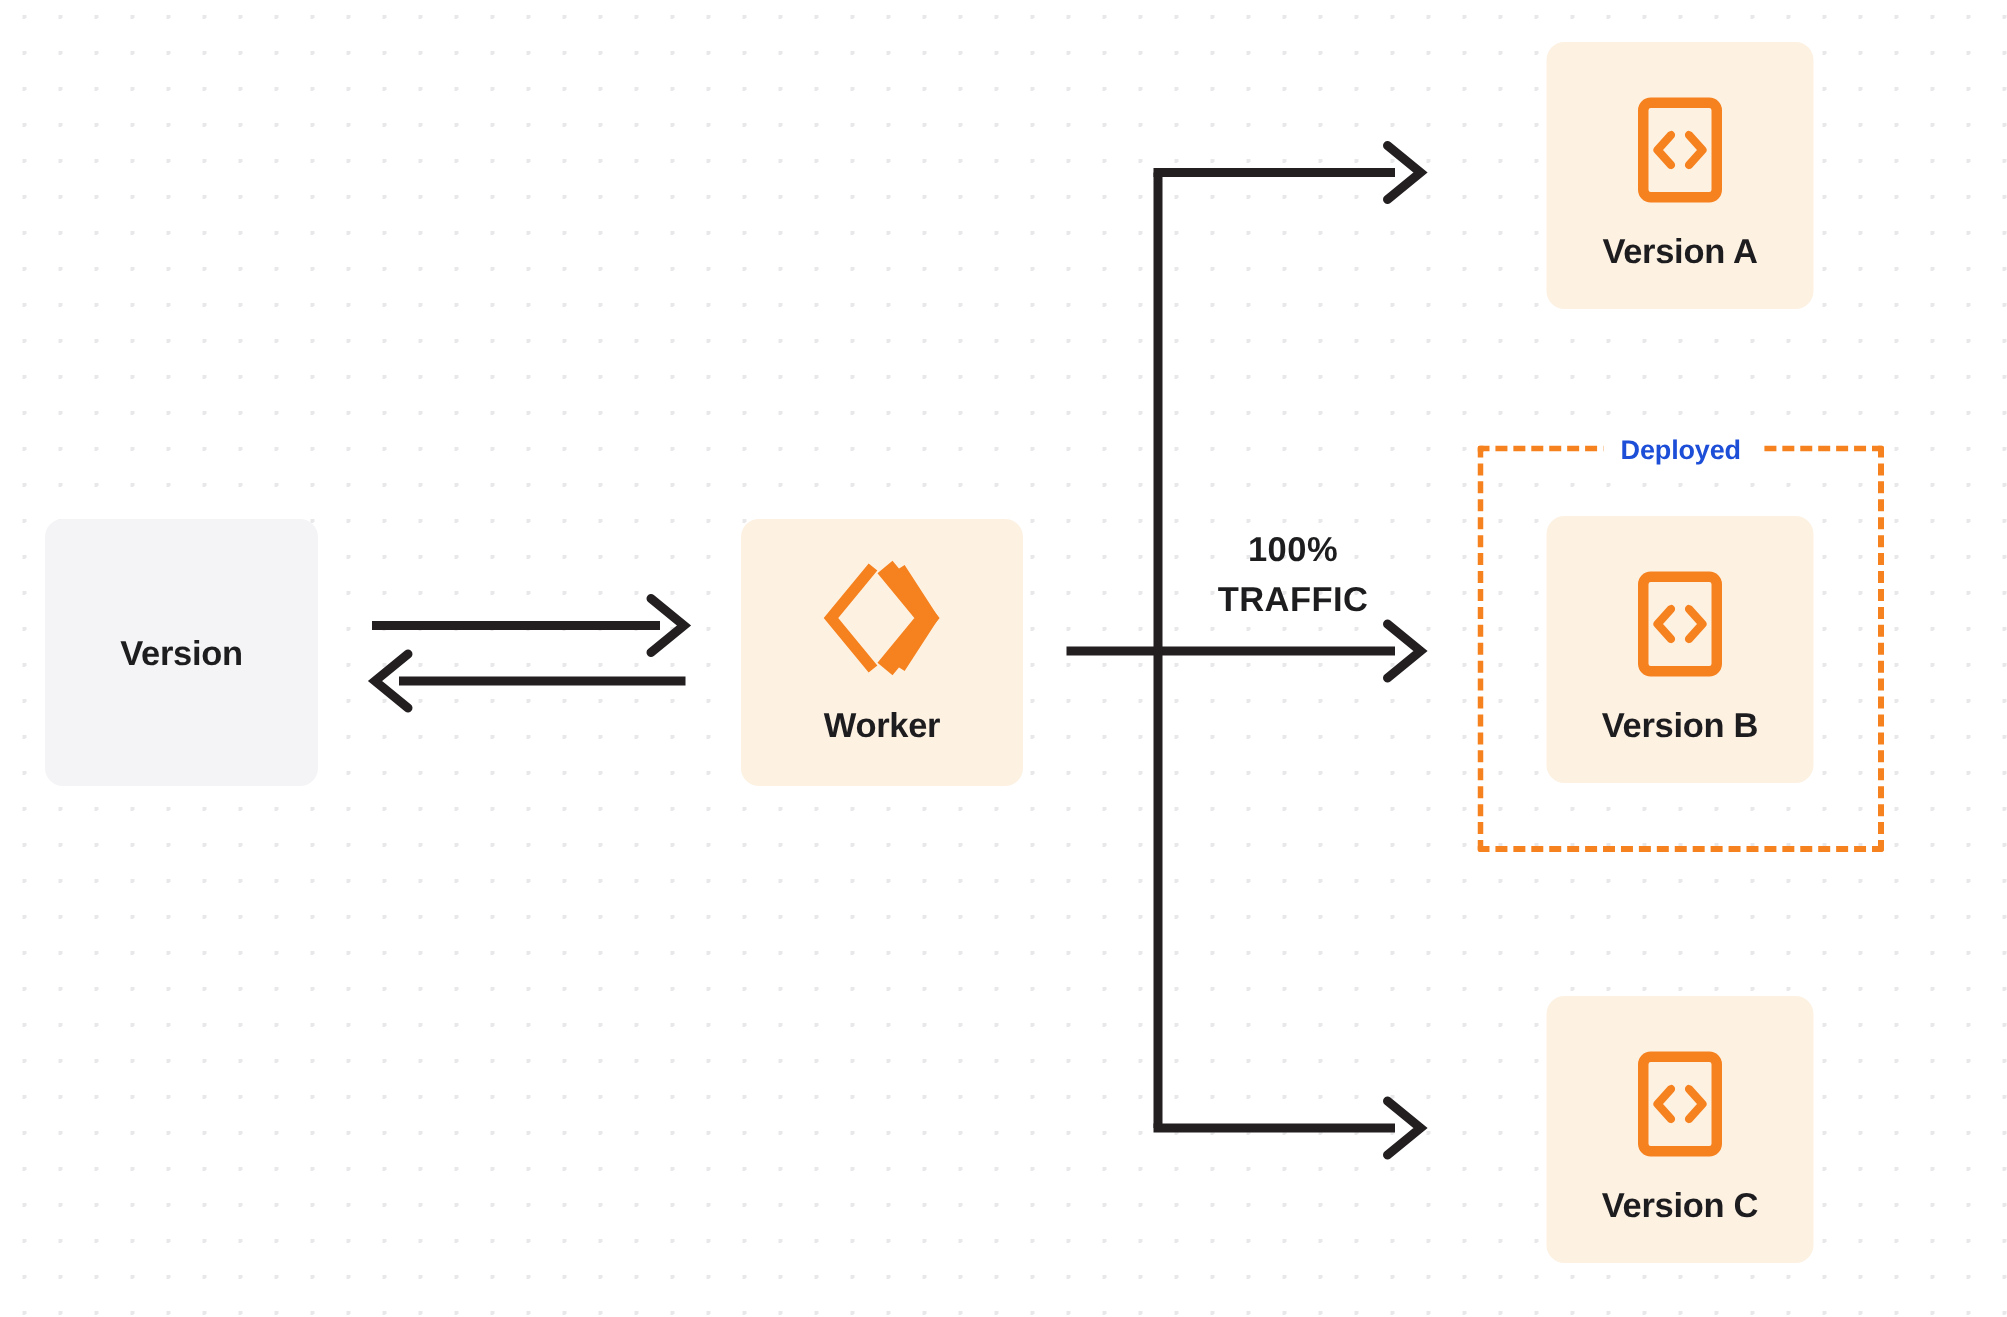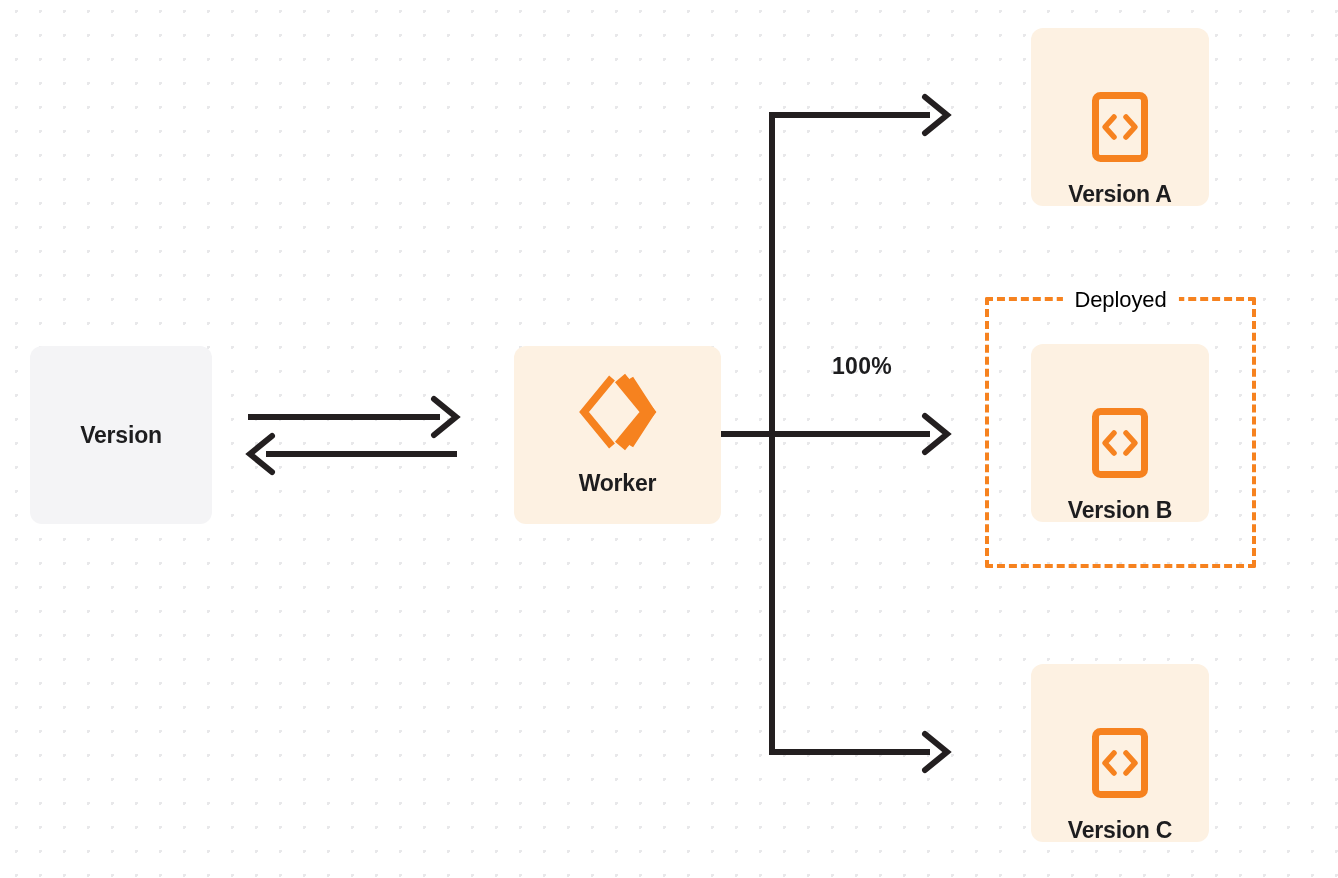--- a/index.html
+++ b/index.html
@@ -46,38 +46,38 @@
   .client-box {
     left: 30px;
     top: 346px;
     width: 182px;
     height: 178px;
     background: #f4f4f6;
   }
 
   
   .worker-box {
-    left: 514px;
+    left: 494px;
     top: 346px;
-    width: 207px;
+    width: 188px;
     height: 178px;
     background: #fdf1e2;
     justify-content: flex-start;
     padding-top: 26px;
   }
   .worker-logo { width: 78px; height: 80px; display: block; }
   .worker-box .node-label { margin-top: 20px; }
 
   
   .version-box {
     left: 1031px;
     width: 178px;
     height: 178px;
     background: #fdf1e2;
-    justify-content: flex-end;
+    justify-content: flex-start;
     padding-top: 36px;
   }
   .version-a { top: 28px; }
   .version-b { top: 344px; }
   .version-c { top: 664px; }
   .code-icon { width: 58px; height: 72px; display: block; }
   .version-box .node-label { margin-top: 20px; }
 
   
   .deployed-frame {
@@ -89,23 +89,23 @@
     border: 4px dashed #f6821f;
     border-radius: 2px;
   }
   .deployed-label {
     position: absolute;
     left: 50%;
     top: -16px;
     transform: translateX(-50%);
     background: #ffffff;
     padding: 0 12px;
-    font-size: 22px;
-    font-weight: normal;
-    color: #000000;
+    font-size: 18px;
+    font-weight: bold;
+    color: #1d4ed8;
     letter-spacing: -0.1px;
     white-space: nowrap;
     line-height: 30px;
   }
 
   
   .traffic-label {
     position: absolute;
     left: 789px;
     top: 350px;
@@ -220,15 +220,16 @@
         <rect x="4.5" y="4.5" width="49" height="63" rx="5" ry="5" fill="none" stroke="#f6821f" stroke-width="7"></rect>
         <path d="M23 26 L14 36 L23 46" fill="none" stroke="#f6821f" stroke-width="5.5" stroke-linecap="round" stroke-linejoin="round"></path>
         <path d="M35 26 L44 36 L35 46" fill="none" stroke="#f6821f" stroke-width="5.5" stroke-linecap="round" stroke-linejoin="round"></path>
       </svg>
     </span>
     <span class="node-label">Version C</span>
   </div>
 
   <div class="traffic-label">
     <div>100%</div>
+    <div>TRAFFIC</div>
   </div>
 
 </div>
 
 </body></html>

